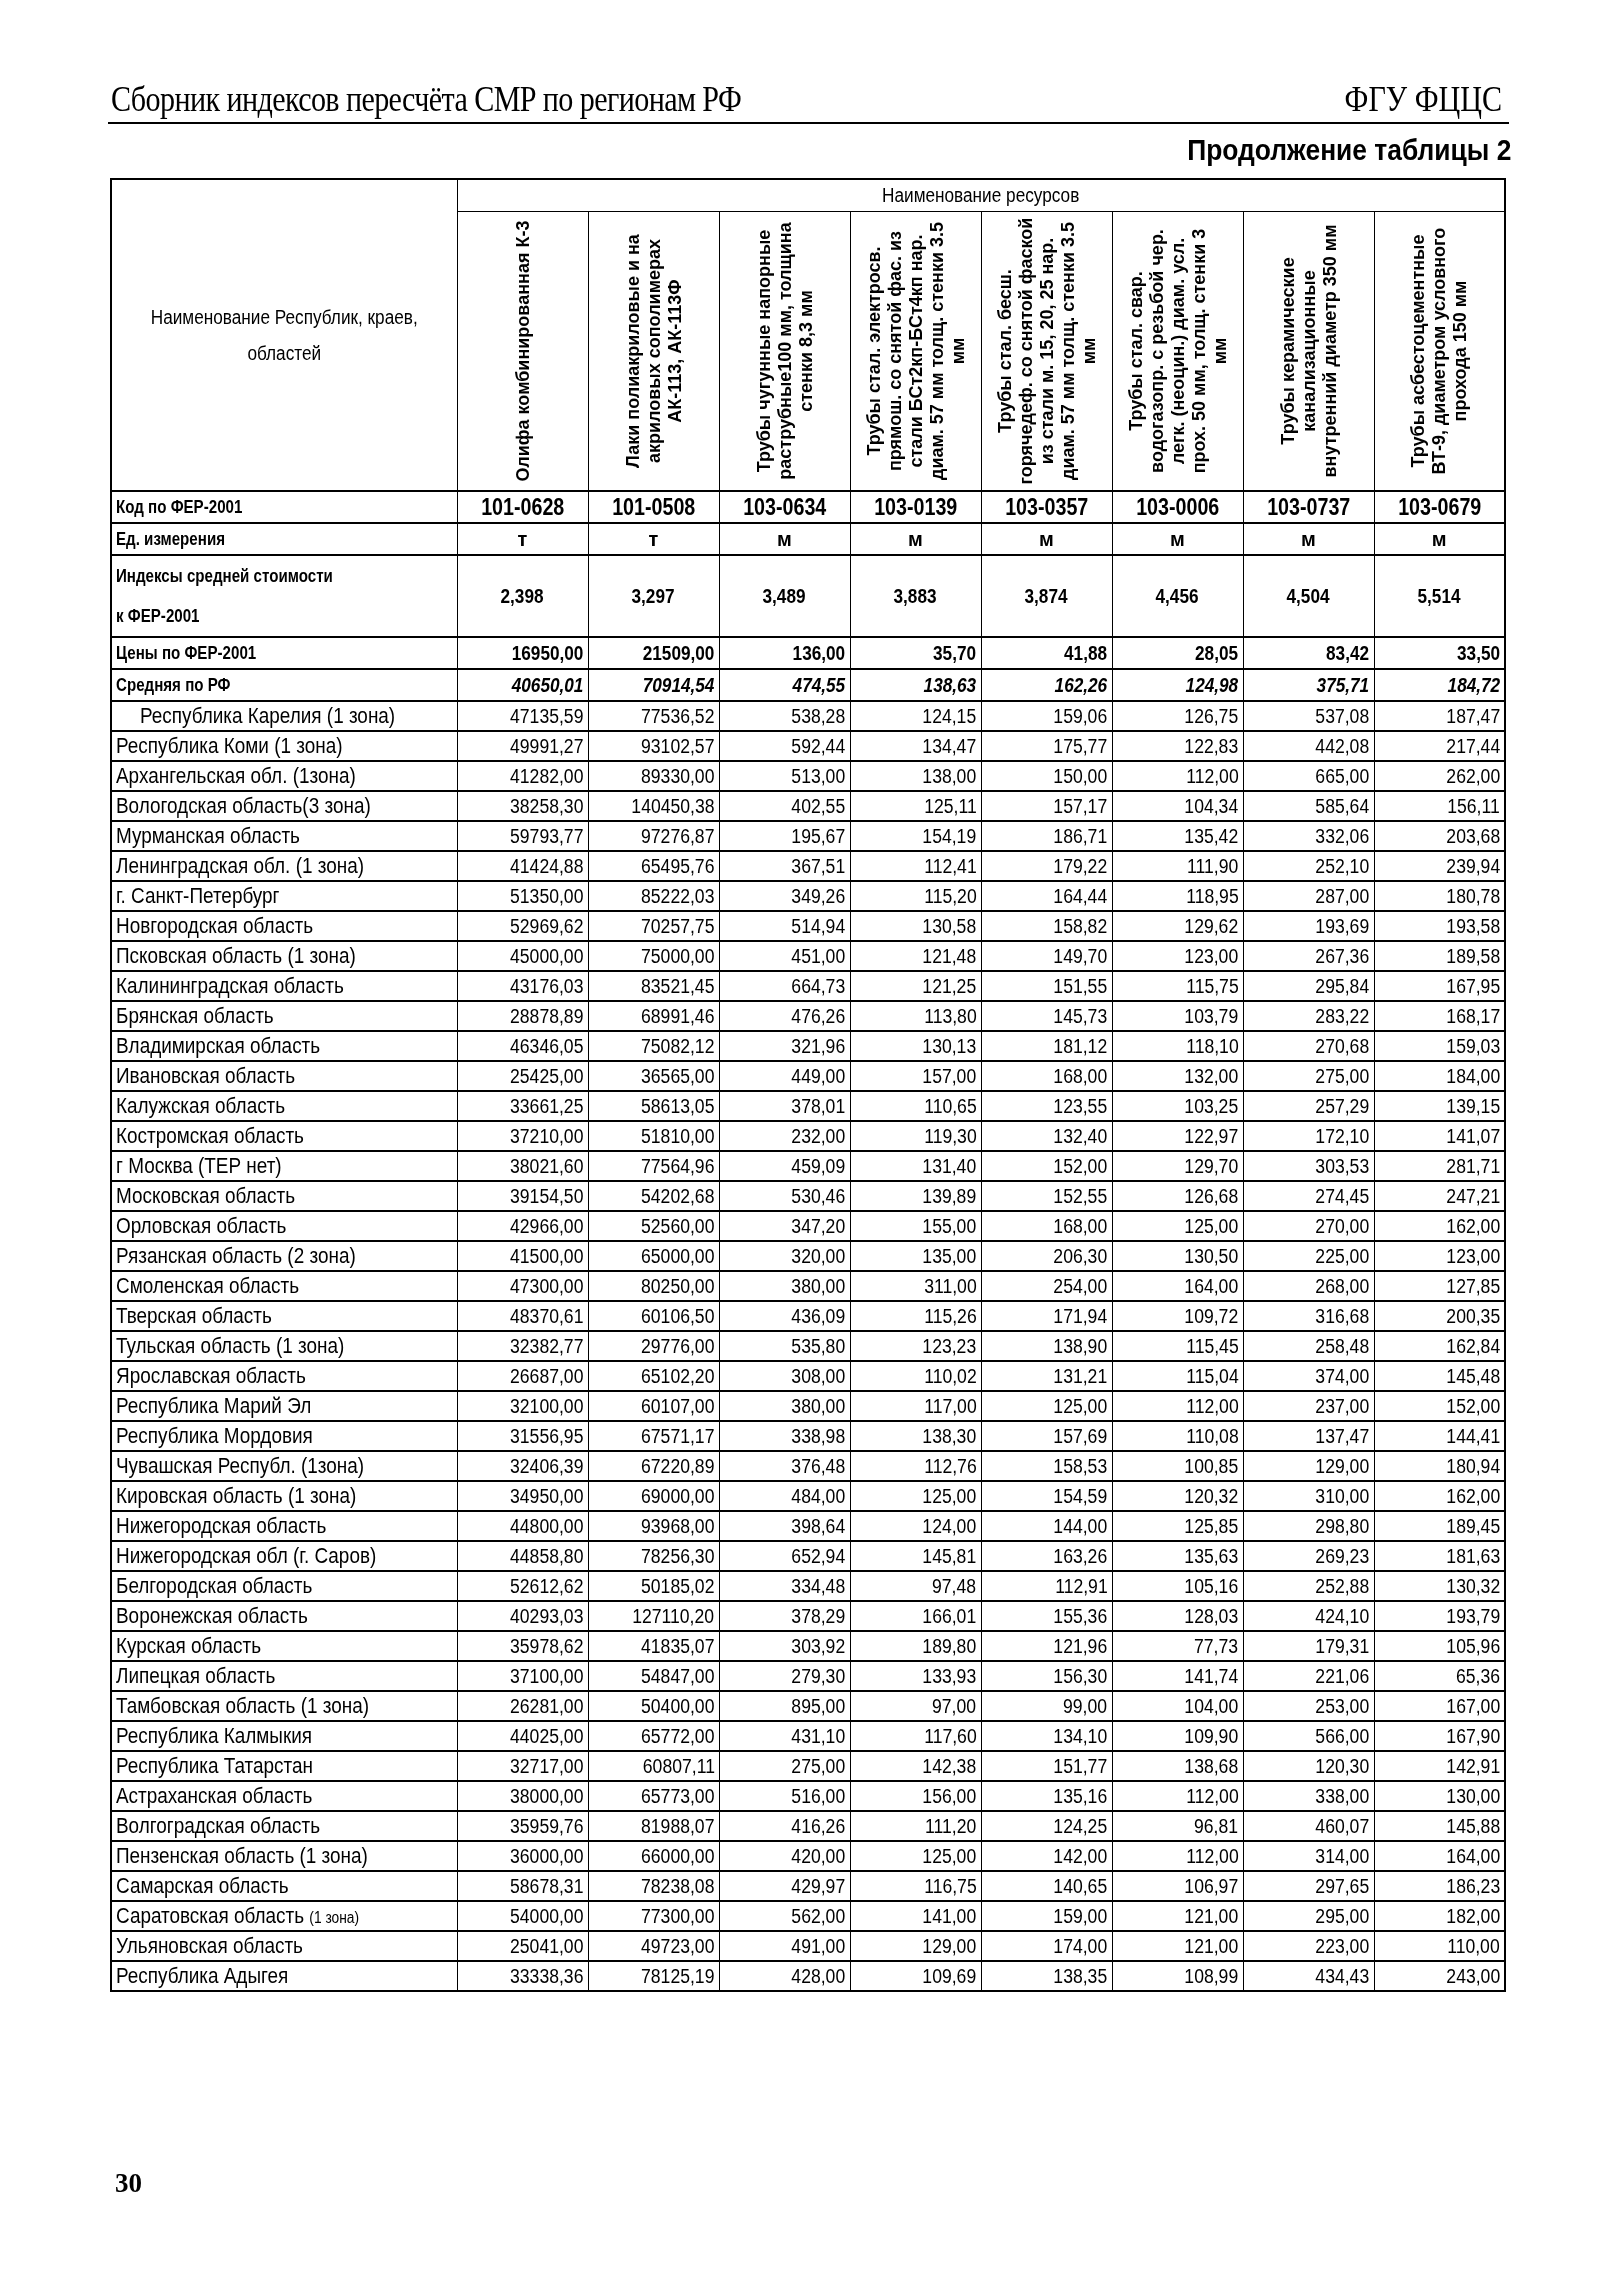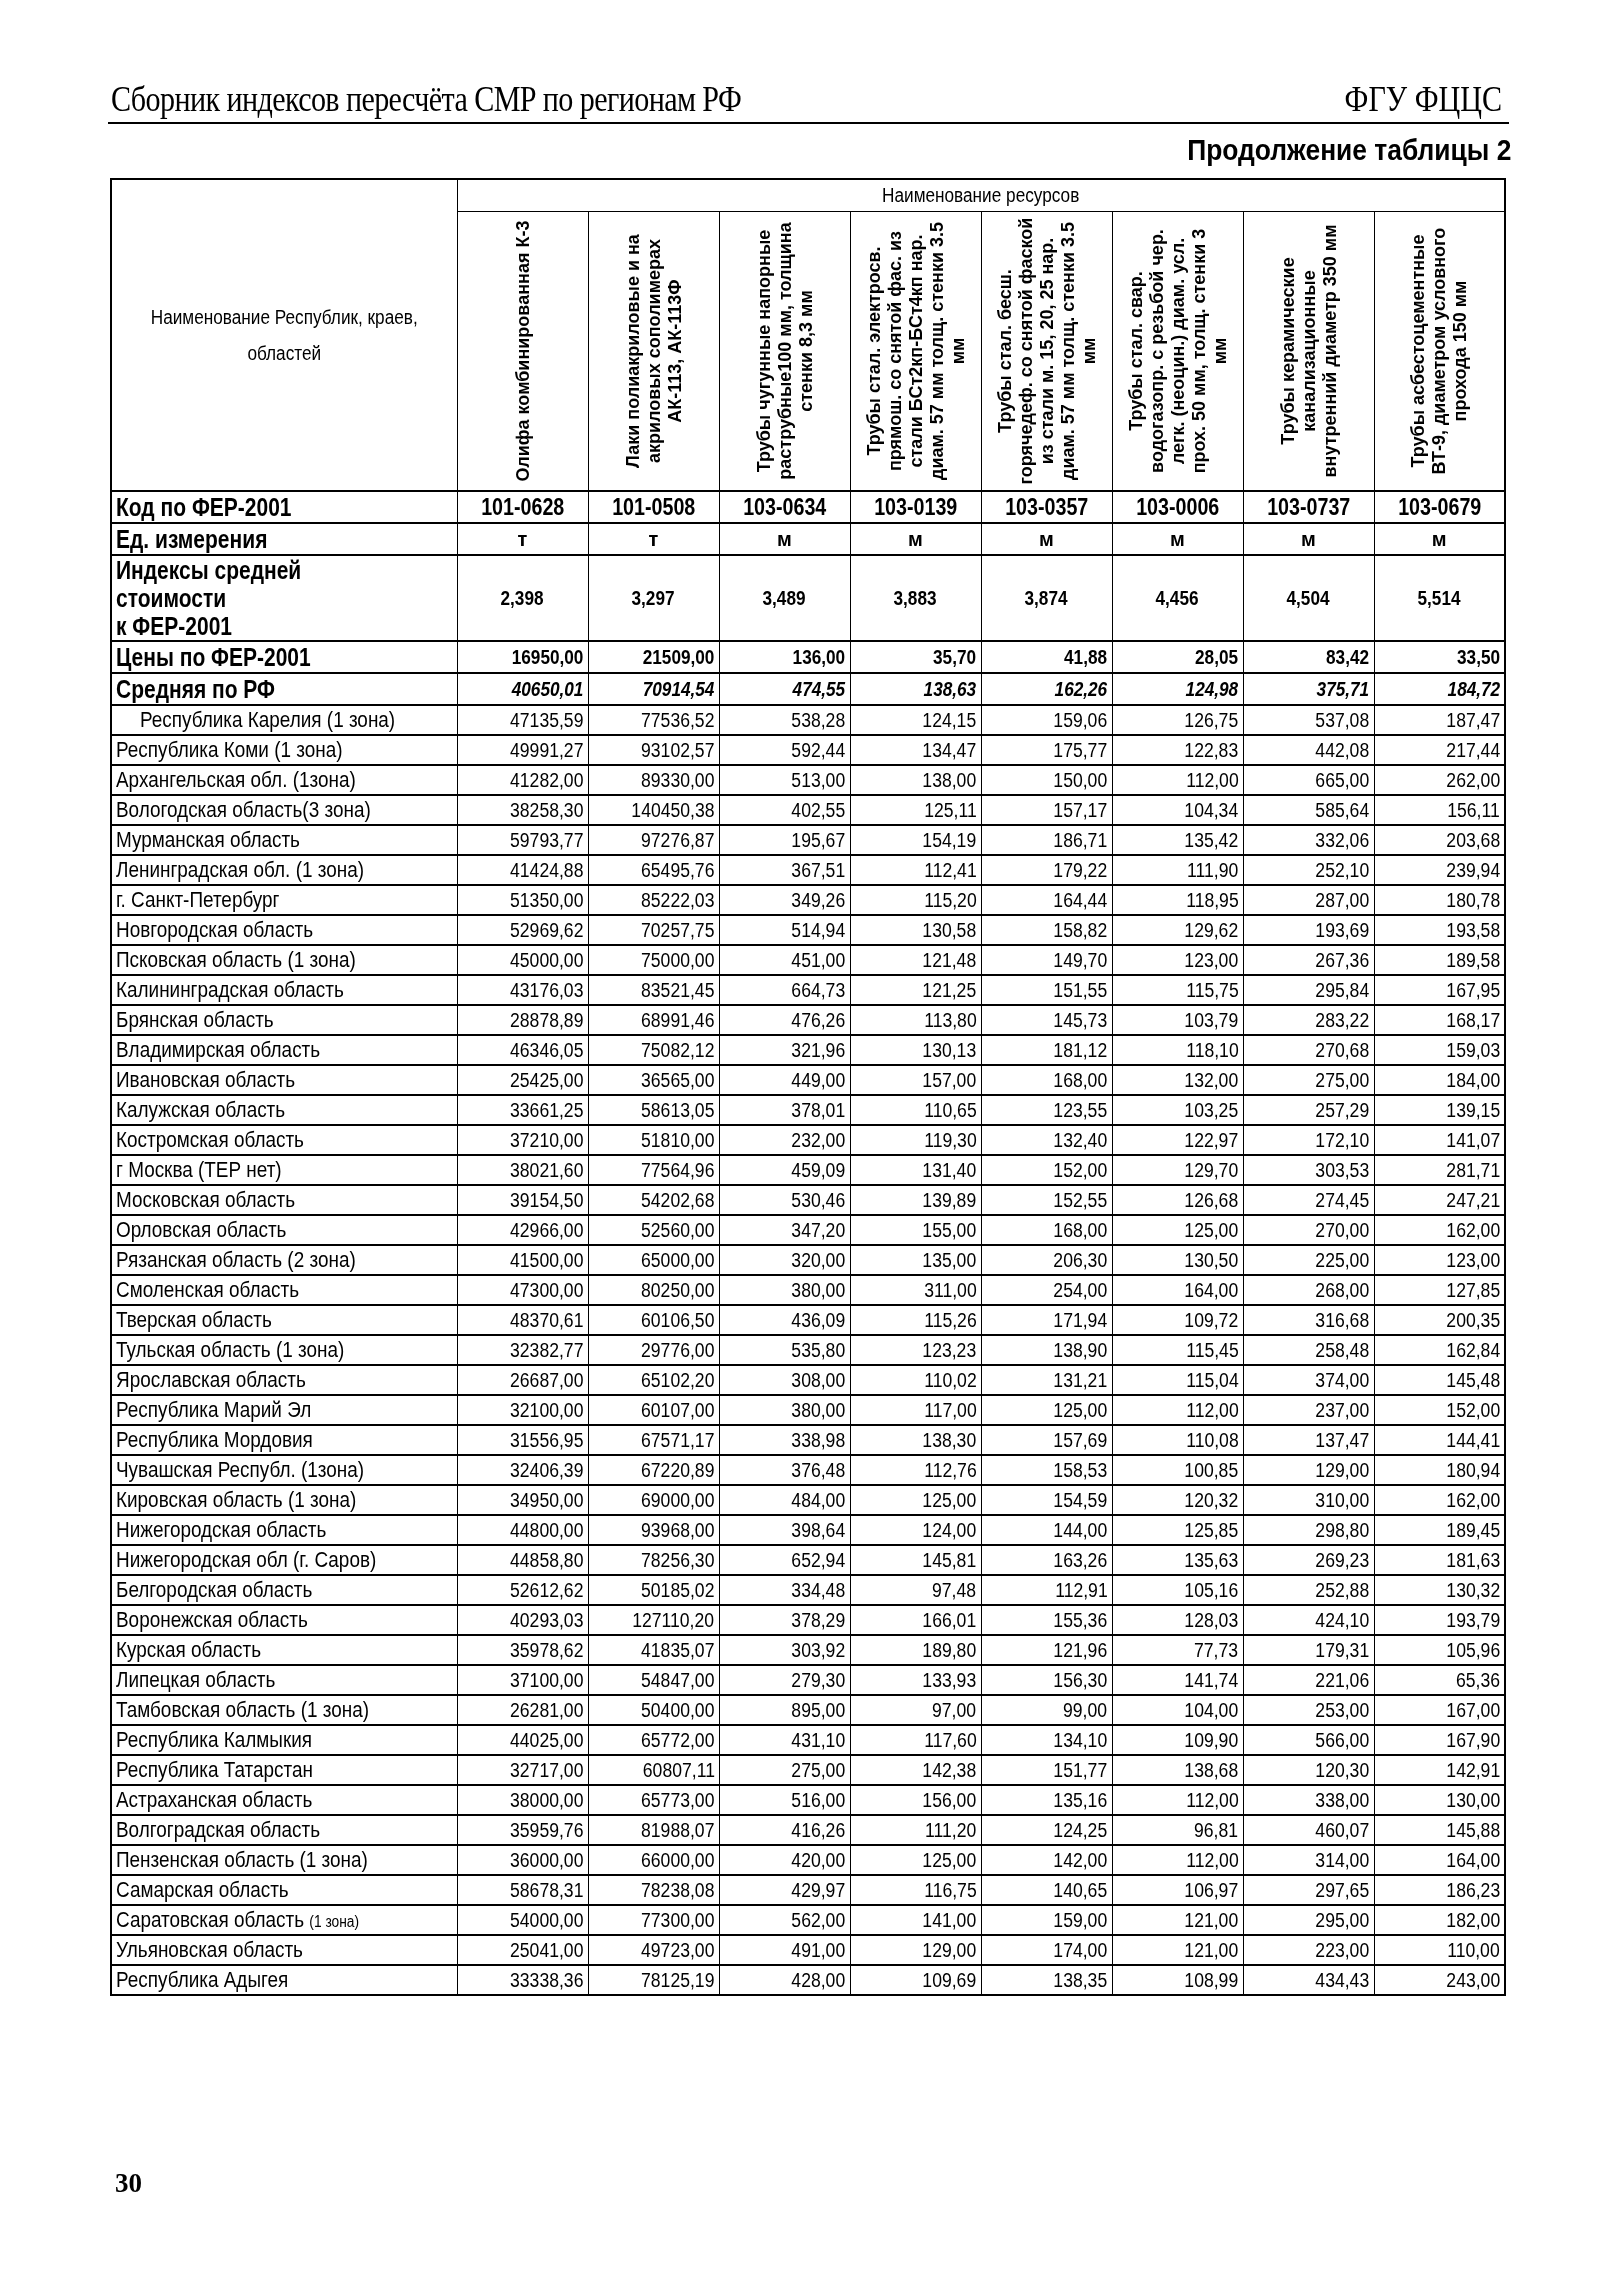--- a/index.html
+++ b/index.html
@@ -12,21 +12,21 @@
     .data-table td, .data-table th { border:1.3px solid #000; padding:0 4px; overflow:hidden; white-space:nowrap; }
     .col-name { width:346px; }
     .col-val { width:131px; }
     .h-group { height:31px; font-weight:normal; font-size:20px; text-align:center; vertical-align:middle;margin-top:24px; }
     .h-group span { display:inline-block; transform:scaleX(0.86); }
     .h-region { font-weight:normal; font-size:20px; text-align:center; vertical-align:middle; white-space:normal !important; line-height:36px; }
     .h-region span { display:inline-block; transform:scaleX(0.86); }
     .h-res { height:278px; padding:0 !important; position:relative; vertical-align:middle; }
     .rot { position:absolute; left:50%; top:50%; width:269px; transform:translate(-50%,-50%) rotate(-90deg); text-align:center; font-size:18px; line-height:21px; white-space:normal; }
     .meta-row td { font-weight:bold; border-top:2.7px solid #000; }
-    .meta-label { font-size:25px; text-align:left; }
+    .meta-label { font-size:18px; text-align:left; }
     .meta-label span { display:inline-block; transform:scaleX(0.84); transform-origin:left center; }
     .meta-code { font-size:24px; text-align:center; height:30px; }
     .meta-code span { display:inline-block; transform:scaleX(0.82); }
     .meta-unit { font-size:20px; text-align:center; height:30px; }
     .meta-index { font-size:20px; text-align:center; height:65px; white-space:normal !important; line-height:27px; }
     .meta-index span { display:inline-block; transform:scaleX(0.86); }
     .meta-price { font-size:20px; text-align:right; height:30px;margin-top:16px; }
     .meta-price span, .meta-avg span { display:inline-block; transform:scaleX(0.86); transform-origin:right center; }
     .meta-avg { font-size:20px; text-align:right; font-style:italic; height:30px;margin-left:36px; }
     .row-first td { border-top:2.7px solid #000;padding-left:28px; }
@@ -108,21 +108,21 @@
         <td class="meta-unit"><span>т</span></td>
         <td class="meta-unit"><span>т</span></td>
         <td class="meta-unit"><span>м</span></td>
         <td class="meta-unit"><span>м</span></td>
         <td class="meta-unit"><span>м</span></td>
         <td class="meta-unit"><span>м</span></td>
         <td class="meta-unit"><span>м</span></td>
         <td class="meta-unit"><span>м</span></td>
       </tr>
       <tr class="meta-row">
-        <td class="meta-label" style="white-space: normal; line-height: 28px;"><span>Индексы средней стоимости</span><br><span>к ФЕР-2001</span></td>
+        <td class="meta-label" style="white-space: normal; line-height: 40px;"><span>Индексы средней стоимости</span><br><span>к ФЕР-2001</span></td>
         <td class="meta-index"><span>2,398</span></td>
         <td class="meta-index"><span>3,297</span></td>
         <td class="meta-index"><span>3,489</span></td>
         <td class="meta-index"><span>3,883</span></td>
         <td class="meta-index"><span>3,874</span></td>
         <td class="meta-index"><span>4,456</span></td>
         <td class="meta-index"><span>4,504</span></td>
         <td class="meta-index"><span>5,514</span></td>
       </tr>
       <tr class="meta-row">

